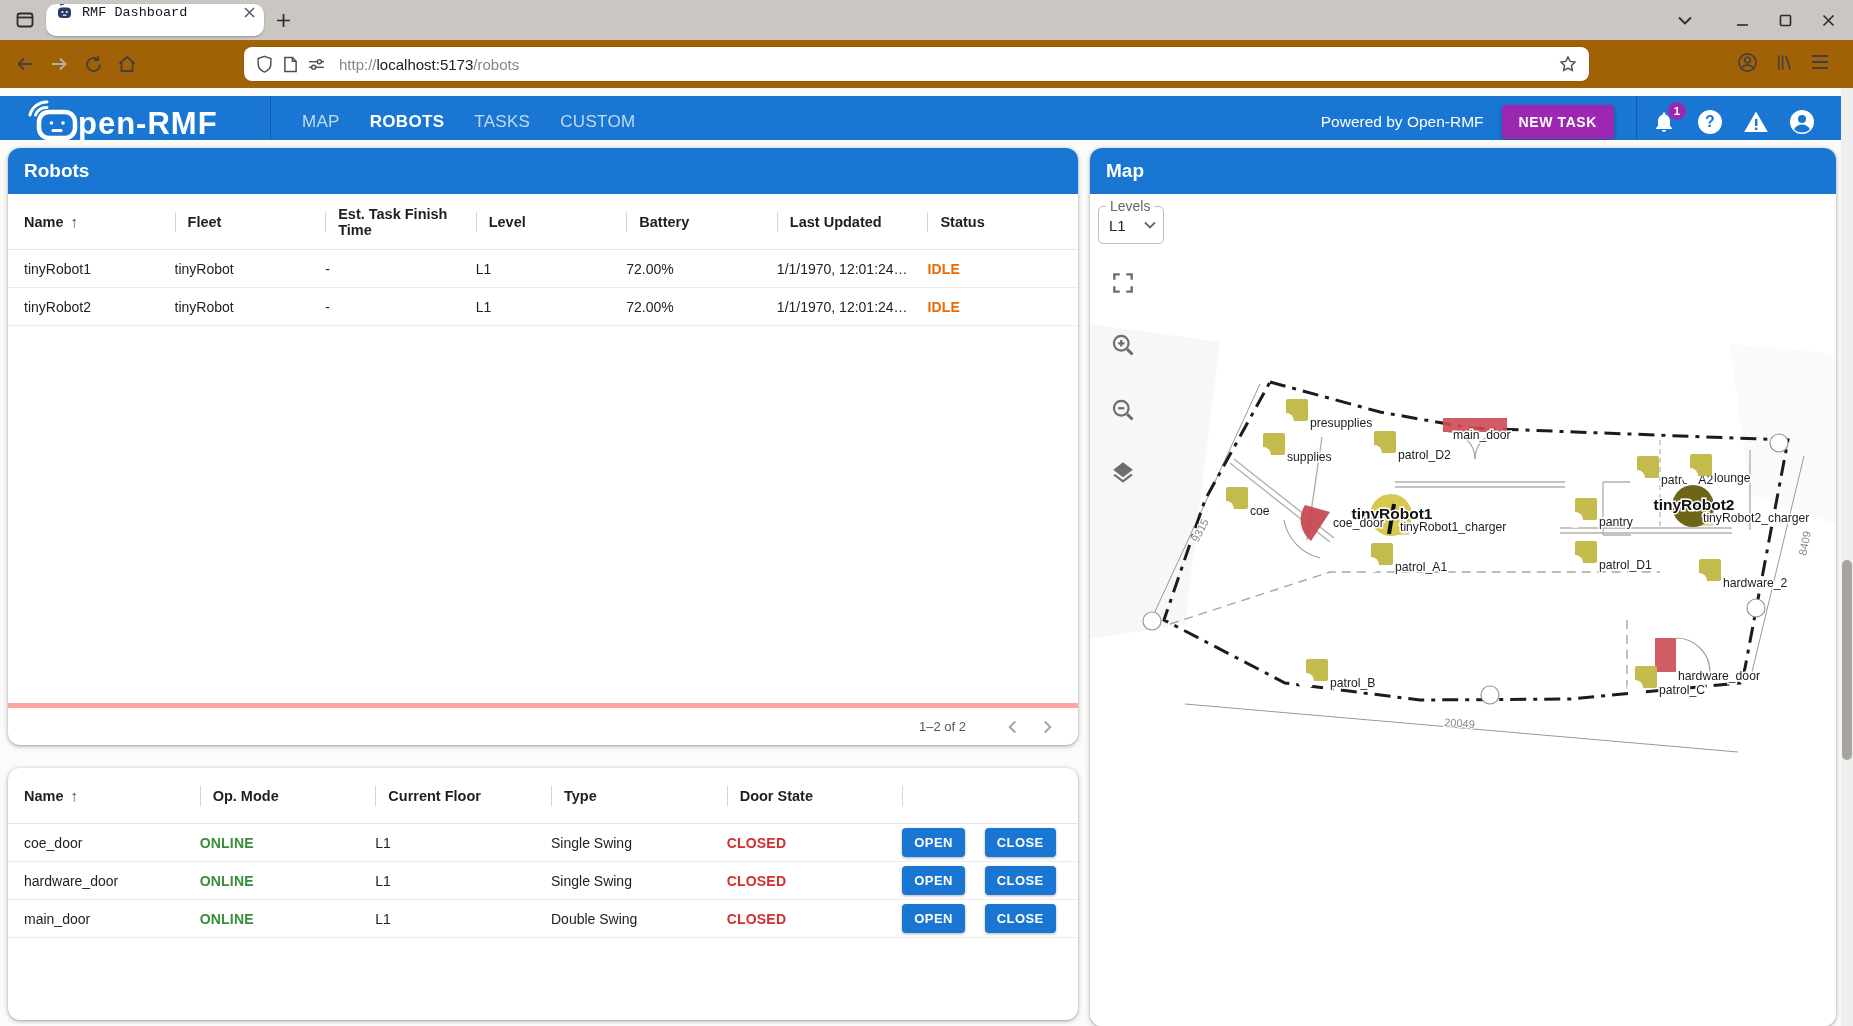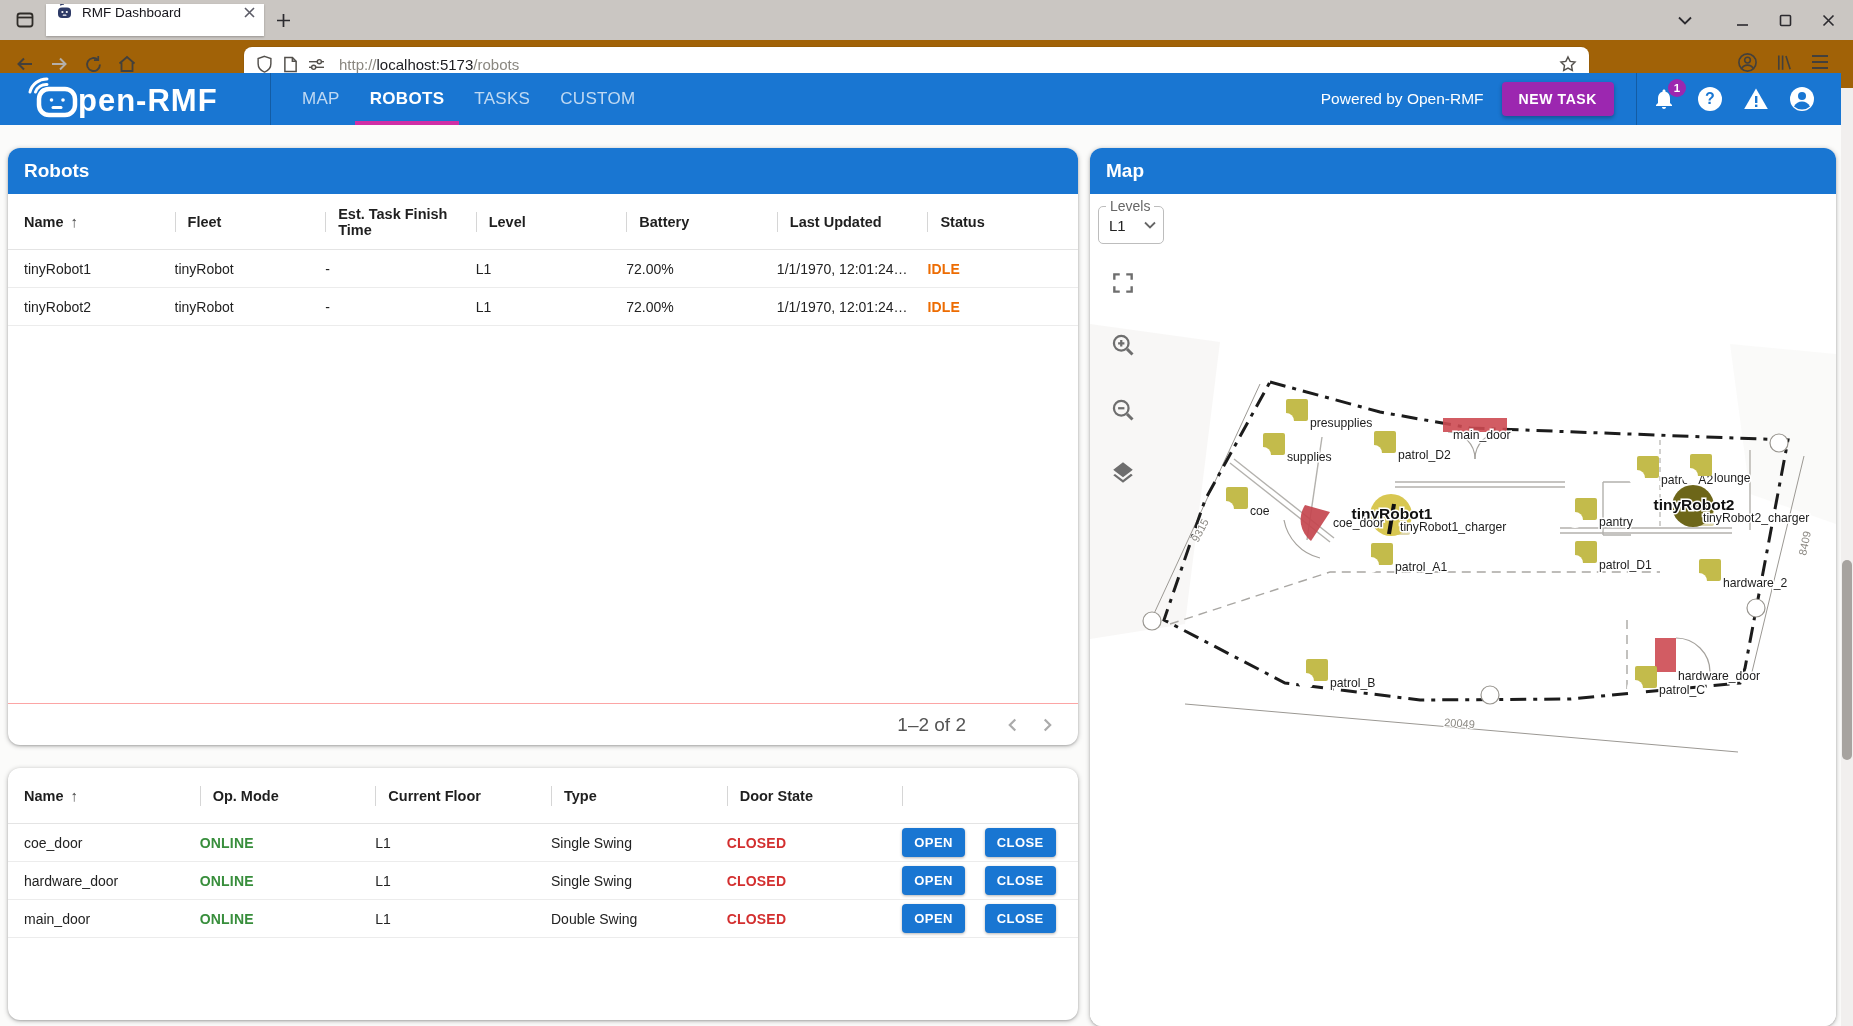--- a/index.html
+++ b/index.html
@@ -3,41 +3,41 @@
 <meta charset="utf-8">
 <style>
   * { box-sizing: border-box; margin: 0; padding: 0; }
   html,body { width:1853px; height:1026px; overflow:hidden; }
   body { font-family:"Liberation Sans", sans-serif; background:#e9e7e4; }
   .viewport { position:relative; width:1853px; height:1026px; overflow:hidden; background:#fbfbfa; }
 
   
   .tabbar { position:absolute; top:0; left:0; width:1853px; height:40px; background:#cac6c2; display:flex; align-items:center; }
   .ffview { width:30px; height:30px; margin-left:10px; border-radius:6px; display:flex; align-items:center; justify-content:center; color:#2f2c28; }
-  .tab { width:218px; height:32px; margin-left:6px; background:#ffffff; border-radius:0; display:flex; align-items:center; padding:0 8px 16px 10px; box-shadow:0 1px 2px rgba(0,0,0,.25); }
+  .tab { width:218px; height:32px; margin-left:6px; background:#ffffff; border-radius:10px; display:flex; align-items:center; padding:0 8px 16px 10px; box-shadow:0 1px 2px rgba(0,0,0,.25);font-family:Liberation Mono, monospace; }
   .tab-title { font-size:13.5px; color:#15141a; margin-left:9px; flex:1; white-space:nowrap; overflow:hidden; }
   .tab-close { color:#5b5b66; display:flex; }
   .newtab { margin-left:12px; color:#2b2a2e; display:flex; }
   .tabbar-right { margin-left:auto; display:flex; align-items:center; gap:30px; padding-right:18px; color:#2b2a2e; }
   .tabbar-right svg { display:block; }
 
   
   .urlbar { position:absolute; top:40px; left:0; width:1853px; height:48px; background:#a16207; display:flex; align-items:center; padding-left:8px; }
   .nav-btn { width:34px; height:34px; display:flex; align-items:center; justify-content:center; border-radius:6px; color:#43403c; }
   .nav-btn.disabled { color:#b5afa9; }
   .urlfield { margin-left:100px; width:1345px; height:34px; background:#fff; border-radius:8px; display:flex; align-items:center; padding:0 12px; box-shadow:0 0 0 1px rgba(0,0,0,.06); }
   .urlfield .ufi { color:#53504c; display:flex; margin-right:10px; }
   .url-text { font-size:15px; margin-left:4px; flex:1; white-space:nowrap; overflow:hidden; }
   .url-dim { color:#8a8780; }
   .url-host { color:#1b1b1f; }
   .star { color:#53504c; display:flex; margin-left:10px; }
   .urlbar-right { margin-left:auto; display:flex; align-items:center; gap:17px; padding-right:24px; color:#43403c; }
 
   
-  .appbar { position:absolute; top:73px; left:0; width:1841px; height:52px; background:var(--c-appbar); display:flex; align-items:center; padding-left:26px; color:#fff; }
+  .appbar { position:absolute; top:96px; left:0; width:1841px; height:52px; background:var(--c-appbar); display:flex; align-items:center; padding-left:26px; color:#fff; }
   .logo { display:flex; align-items:center; }
   .ab-divider { width:1px; height:52px; background:rgba(0,0,0,.22); margin-left:16px; }
   .nav-tabs { display:flex; height:52px; margin-left:16px; }
   .nav-tab { display:flex; align-items:center; padding:0 15px; font-size:17px; letter-spacing:.3px; color:rgba(255,255,255,.72); cursor:pointer; }
   .nav-tab.active { color:#fff; font-weight:700; box-shadow:inset 0 -4px 0 var(--c-indicator); }
   .ab-spacer { flex:1; }
   .powered { font-size:15.5px; color:#fff; margin-right:18px; }
   .newtask-btn { background:var(--c-accent); border:none; color:#fff; font-family:inherit; font-weight:700; font-size:14px; letter-spacing:.6px; padding:9px 17px; border-radius:4px; box-shadow:0 2px 4px rgba(0,0,0,.3); cursor:pointer; }
   .ab-divider2 { width:1px; height:52px; background:rgba(0,0,0,.22); margin:0 14px 0 22px; }
   .ab-icons { display:flex; align-items:center; gap:20px; padding-right:26px; }
@@ -60,21 +60,21 @@
   .hcell:not(:first-child)::before { content:""; width:1px; height:20px; background:#d6d6d6; margin-right:12px; flex:0 0 1px; }
   .sort-arrow { font-weight:400; color:#4a4a4a; margin-left:7px; font-size:15px; }
   .trow { display:grid; height:38px; flex:0 0 38px; align-items:center; padding-left:16px; border-bottom:1px solid #ececec; font-size:14px; color:#222; }
   .cell { padding-right:6px; white-space:nowrap; overflow:hidden; text-overflow:ellipsis; }
   .status-idle { color:var(--c-idle); font-weight:700; letter-spacing:.2px; }
   .mode-online { color:var(--c-online); font-weight:700; letter-spacing:.2px; }
   .state-closed { color:var(--c-closed); font-weight:700; letter-spacing:.2px; }
   .btn-cell { display:flex; gap:20px; }
   .door-btn { background:var(--c-appbar); color:#fff; border:none; font-family:inherit; font-weight:700; font-size:13px; letter-spacing:.4px; padding:7px 12px; border-radius:4px; box-shadow:0 1px 3px rgba(0,0,0,.3); cursor:pointer; }
   .tspacer { flex:1; }
-  .tfoot { flex:0 0 42px; border-top:1px solid #fca5a5; display:flex; align-items:center; justify-content:flex-end; padding-right:14px; color:#555; font-size:19px;padding-left:13px; }
+  .tfoot { flex:0 0 42px; border-top:5px solid #fca5a5; display:flex; align-items:center; justify-content:flex-end; padding-right:14px; color:#555; font-size:13px;padding-left:13px; }
   .pag-label { margin-right:30px; }
   .pag-btn { width:34px; height:34px; display:flex; align-items:center; justify-content:center; color:#ababab; }
 
   
   .map-body { position:relative; flex:1; background:#fff; overflow:hidden; }
   .map-body svg.floor { position:absolute; inset:0; }
   .levels-select { position:absolute; top:12px; left:8px; width:66px; height:38px; border:1px solid #bdbdbd; border-radius:5px; background:#fff; display:flex; align-items:center; justify-content:space-between; padding:0 7px 0 10px; cursor:pointer; }
   .levels-legend { position:absolute; top:-8px; left:7px; font-size:14px; line-height:1.1; color:#666; background:#fff; padding:0 4px; }
   .levels-value { font-size:15px; color:#222; }
   .map-tool { position:absolute; left:18px; width:30px; height:30px; display:flex; align-items:center; justify-content:center; color:#6e6e6e; cursor:pointer; background:transparent; border:none; }

